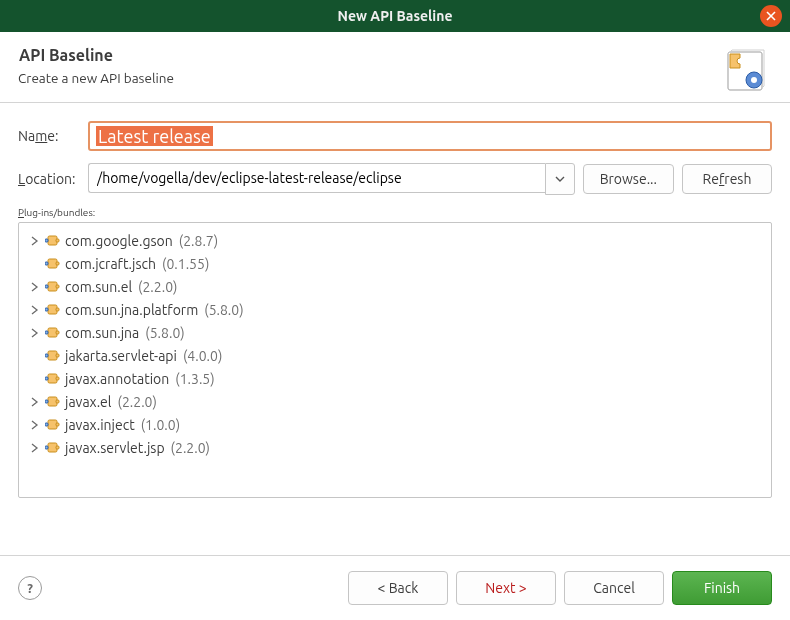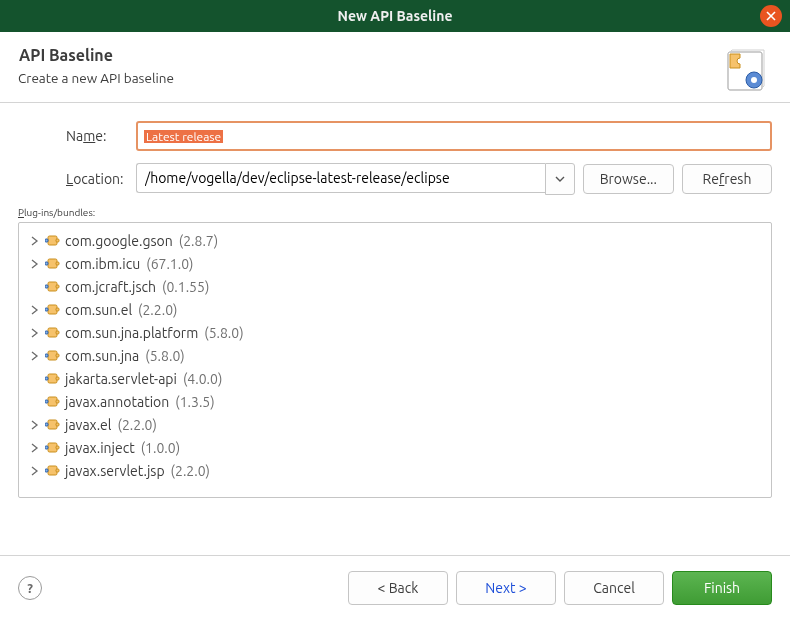--- a/index.html
+++ b/index.html
@@ -68,21 +68,20 @@
     margin-right:4px;
   }
   .body {
     padding: 18px;
   }
   .form-row {
     display: flex;
     align-items: center;
     margin-bottom: 12px;
     gap: 8px;
-    margin-left: 48px;
   }
   .form-label {
     width: 62px;
     font-size: 14px;
   }
   .underline {
     text-decoration: underline;
   }
   input[type=text] {
     height: 30px;
@@ -102,21 +101,21 @@
     border-radius:3px;
     display:flex;
     align-items:center;
     padding:0 6px;
     box-sizing:border-box;
   }
   .name-field .seltext {
     background:#ed7145;
     color:#fff;
     padding:0 2px;
-    font-size:12px;
+    font-size:18px;
   }
   .combo {
     flex:1;
     display:flex;
   }
   .combo input {
     flex:1;
     border-top-right-radius:0;
     border-bottom-right-radius:0;
     border-right:none;
@@ -139,21 +138,21 @@
     padding:0 16px;
     border:1px solid #c5c5c5;
     border-radius:4px;
     background:#fdfdfd;
     font-size:14px;
     font-family:inherit;
     cursor:pointer;
     color:#3d3d3d;
   }
   .btn:disabled {
-    color:#1d4ed8;
+    color:#b91c1c;
     cursor:default;
   }
   .btn.primary {
     background:#4aa63f;
     background:linear-gradient(#5cb551,#3f9c34);
     border-color:#278a1c;
     color:#fff;
   }
   .plugins-label {
     font-size:10px;
@@ -289,36 +288,20 @@
 <svg width="16" height="16" viewBox="0 0 16 16">
   <rect x="3" y="3" width="9" height="9" rx="1.5" fill="#f6c26b" stroke="#c98f1f"></rect>
   <rect x="11" y="6" width="3" height="3" rx="1" fill="#f6c26b" stroke="#c98f1f"></rect>
   <rect x="0" y="6" width="3" height="3" rx="1" fill="#89b7ec" stroke="#2b5ca6"></rect>
 </svg>
         </span>
         <span class="node-name">com.google.gson</span>
         <span class="node-ver"> (2.8.7)</span>
       </div>
       <div class="tree-row">
-        <span class="arrow">
-          <svg width="8" height="10" viewBox="0 0 8 10">
-            <path d="M1 1 L6 5 L1 9" fill="none" stroke="#6b6b6b" stroke-width="1.3"></path>
-          </svg>
-        </span>
-        <span class="plugicon">
-<svg width="16" height="16" viewBox="0 0 16 16">
-  <rect x="3" y="3" width="9" height="9" rx="1.5" fill="#f6c26b" stroke="#c98f1f"></rect>
-  <rect x="11" y="6" width="3" height="3" rx="1" fill="#f6c26b" stroke="#c98f1f"></rect>
-  <rect x="0" y="6" width="3" height="3" rx="1" fill="#89b7ec" stroke="#2b5ca6"></rect>
-</svg>
-        </span>
-        <span class="node-name">com.ibm.icu</span>
-        <span class="node-ver"> (67.1.0)</span>
-      </div>
-      <div class="tree-row">
         <span class="arrow empty"></span>
         <span class="plugicon">
 <svg width="16" height="16" viewBox="0 0 16 16">
   <rect x="3" y="3" width="9" height="9" rx="1.5" fill="#f6c26b" stroke="#c98f1f"></rect>
   <rect x="11" y="6" width="3" height="3" rx="1" fill="#f6c26b" stroke="#c98f1f"></rect>
   <rect x="0" y="6" width="3" height="3" rx="1" fill="#89b7ec" stroke="#2b5ca6"></rect>
 </svg>
         </span>
         <span class="node-name">com.jcraft.jsch</span>
         <span class="node-ver"> (0.1.55)</span>

